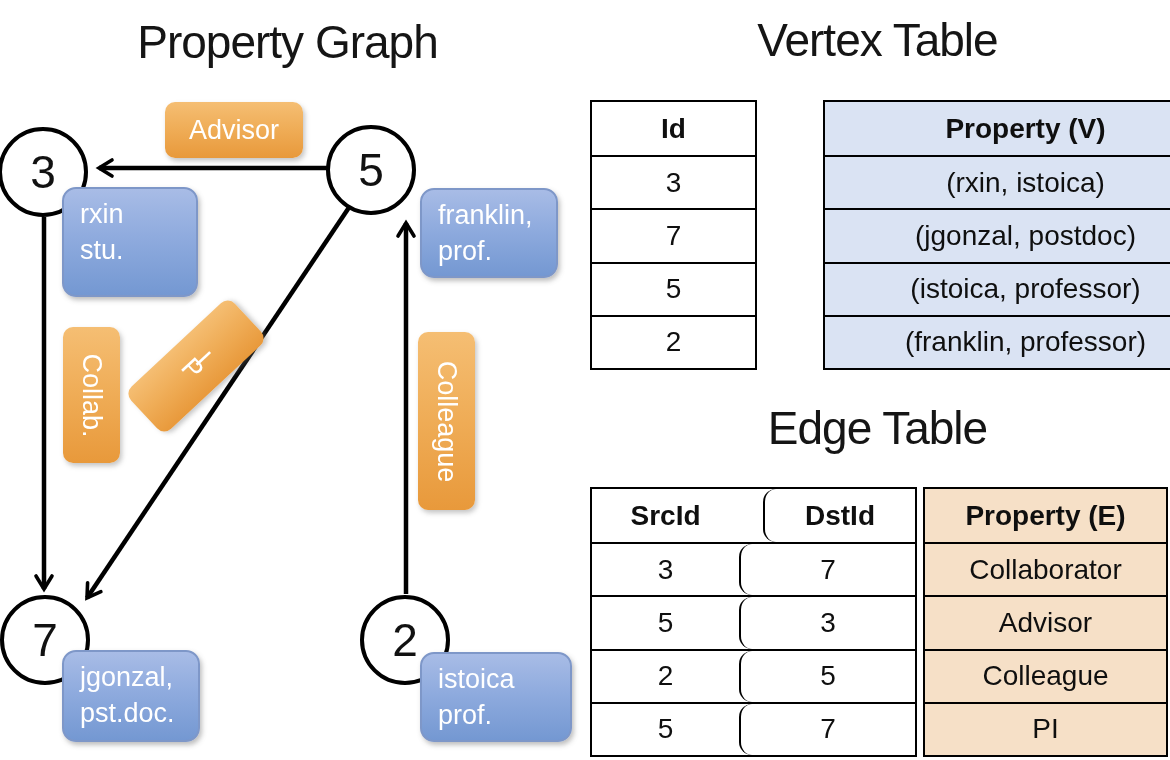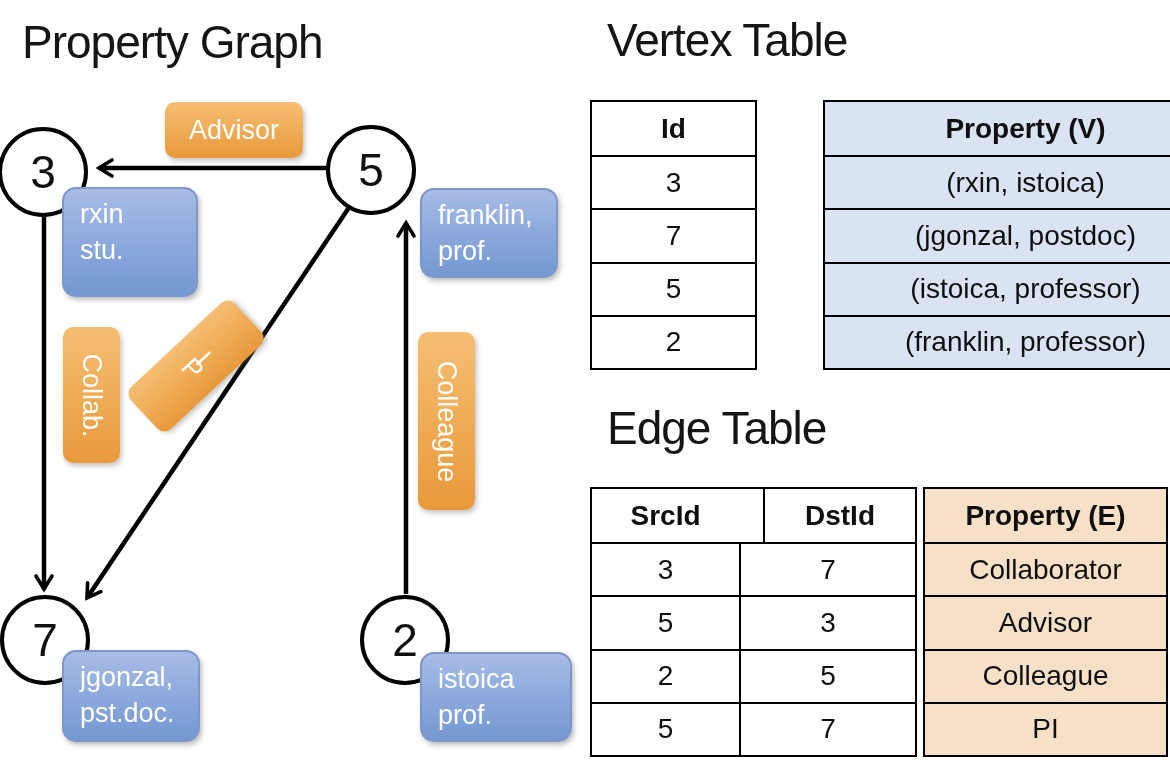--- a/index.html
+++ b/index.html
@@ -2,22 +2,22 @@
 <html><head>
 <meta charset="utf-8">
 <style>
   html,body{margin:0;padding:0;background:#fff;}
   #stage{
     position:relative;width:1170px;height:760px;background:#fff;overflow:hidden;
     font-family:"Liberation Sans","DejaVu Sans",sans-serif;color:#111;
   }
   
   .big-title{
-    position:absolute;font-size:46px;font-weight:400;
-    letter-spacing:-1px;color:#151515;line-height:1.15;margin-left:22px;
+    position:absolute;text-align:center;font-size:46px;font-weight:400;
+    letter-spacing:-1px;color:#151515;line-height:1.15;
   }
   
   #edges{position:absolute;left:0;top:0;}
   .gnode{
     position:absolute;width:90px;height:90px;border-radius:50%;
     background:#fff;border:4.5px solid #000;box-sizing:border-box;
     display:flex;align-items:center;justify-content:center;
     font-size:46px;font-weight:400;color:#111;
   }
   .vprop{
@@ -46,21 +46,21 @@
     display:flex;align-items:center;justify-content:center;
     font-size:28px;color:#0f0f0f;box-sizing:border-box;
   }
   .trow + .trow, .trow2 + .trow2{border-top:2.5px solid #000;}
   .hdr{font-weight:700;}
   .trow2{display:grid;box-sizing:border-box;}
   .cell{
     display:flex;align-items:center;justify-content:center;
     font-size:28px;color:#0f0f0f;box-sizing:border-box;
   }
-  .cell + .cell{border-left:2.5px solid #000;}
+  .cell + .cell{border-left:2.5px solid #000;border-radius:13px;}
   .bluefill{background:#DAE3F3;}
   .peachfill{background:#F6E0C7;}
 </style>
 </head>
 <body>
 
 <div id="stage">
 
   <svg id="edges" width="1170" height="760" viewBox="0 0 1170 760">
     <defs>

